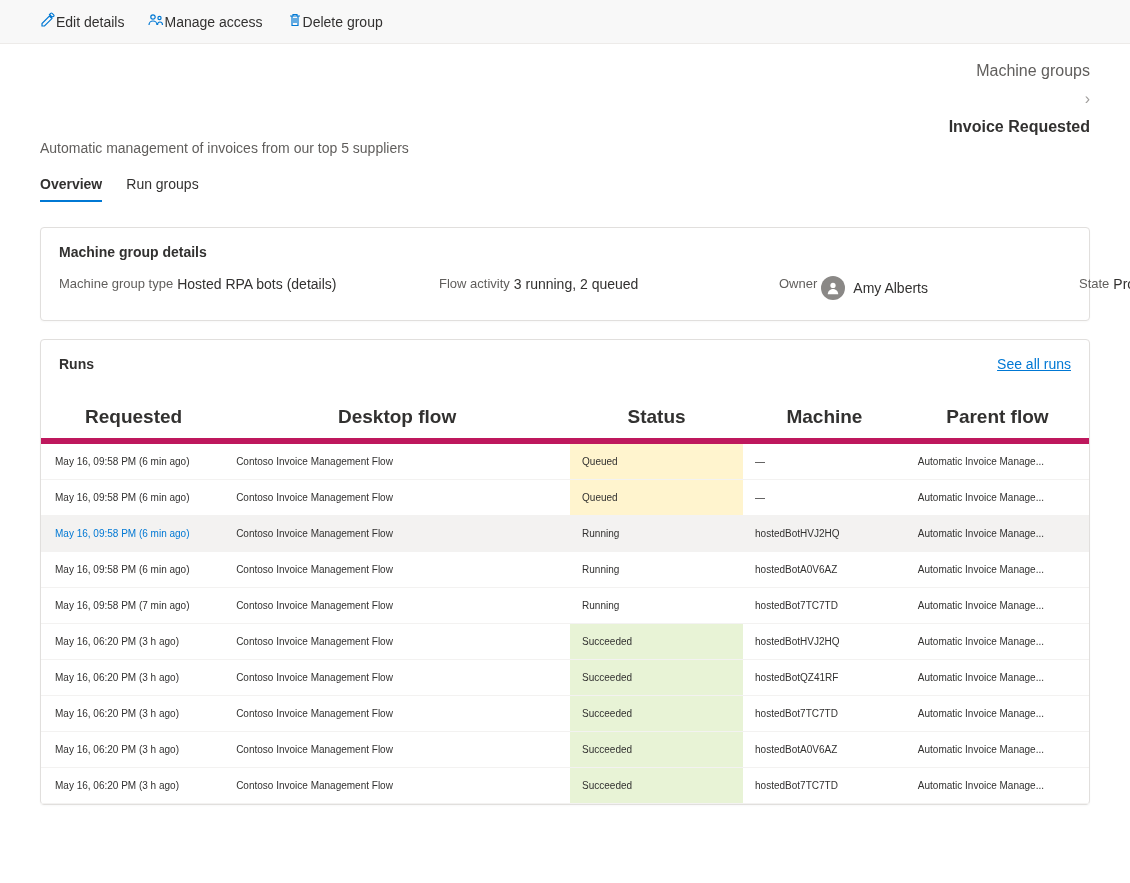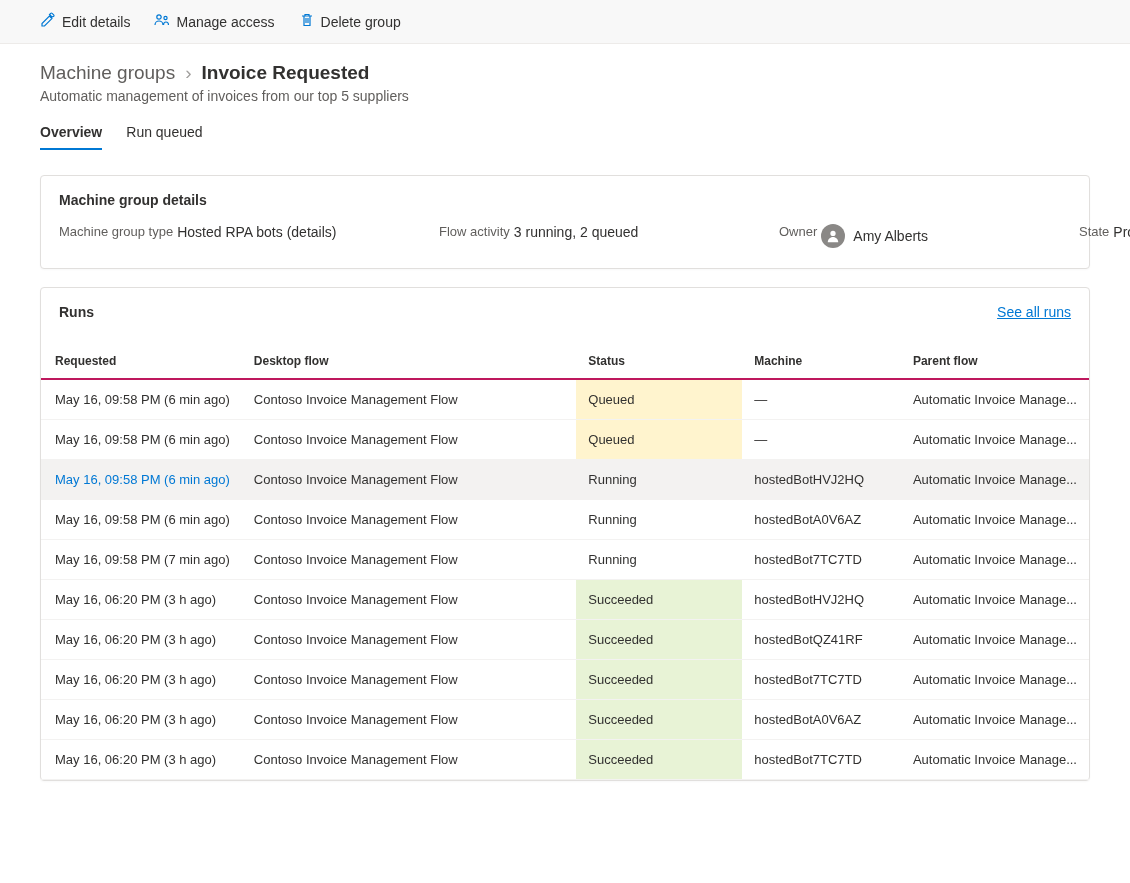--- a/index.html
+++ b/index.html
@@ -14,34 +14,34 @@
   display: flex;
   align-items: center;
   padding: 12px 40px;
   background: #f8f8f8;
   border-bottom: 1px solid #edebe9;
   gap: 24px;
 }
 .toolbar-item {
   display: flex;
   align-items: center;
-  gap: 6px;
   cursor: pointer;
   color: #323130;
 }
 .toolbar-item svg { width: 16px; height: 16px; fill: #0078d4; stroke: #0078d4; }
 .content {
   padding: 18px 40px 24px 40px;
 }
 .breadcrumb {
   display: flex;
-  align-items: center;
+  align-items: flex-end;
   gap: 10px;
-  font-size: 19px;
+  font-size: 16px;
   margin-bottom: 4px;
+  flex-direction: column;
 }
 .breadcrumb-link { color: #605e5c; }
 .chevron { color: #a19f9d; }
 .breadcrumb-current { font-weight: 600; color: #323130; }
 .subtitle { color: #605e5c; margin-top: 2px; margin-bottom: 20px; }
 .tabs {
   display: flex;
   gap: 24px;
   border-bottom: 1px solid transparent;
   margin-bottom: 24px;
@@ -91,30 +91,30 @@
 .runs-header {
   display: flex;
   align-items: center;
   justify-content: space-between;
   padding: 16px 18px 24px 18px;
 }
 .runs-header .title { font-weight: 600; }
 .see-all { color: #0078d4; text-decoration: underline; cursor: pointer; }
 .table { width: 100%; border-collapse: collapse; }
 .table th {
-  text-align: left;
+  text-align: center;
   font-weight: 600;
   padding: 10px 12px;
-  border-bottom: 2px solid #be185d;
-  font-size: 12px;
+  border-bottom: 6px solid #be185d;
+  font-size: 19px;
 }
 .table td {
   padding: 12px 12px;
   border-bottom: 1px solid #f3f2f1;
-  font-size: 13px;
+  font-size: 10px;
   white-space: nowrap;
   overflow: hidden;
   text-overflow: ellipsis;
 }
 .col-req { width: 180px; padding-left: 14px !important;}
 .col-flow { width: 340px; }
 .col-status { width: 170px; }
 .col-machine { width: 160px; }
 .col-parent { width: 180px; }
 .status-queued td.col-status { background: #fff4ce; }
@@ -159,21 +159,21 @@
 
   <div class="breadcrumb">
     <span class="breadcrumb-link">Machine groups</span>
     <span class="chevron">›</span>
     <span class="breadcrumb-current">Invoice Requested</span>
   </div>
   <div class="subtitle">Automatic management of invoices from our top 5 suppliers</div>
 
   <div class="tabs">
     <div class="tab active">Overview</div>
-    <div class="tab">Run queued</div>
+    <div class="tab">Run groups</div>
   </div>
 
   <div class="card">
     <div class="card-header">Machine group details</div>
     <div class="details-grid">
       <div class="detail-col">
         <span class="detail-label">Machine group type</span>
         <span class="detail-value">Hosted RPA bots (details)</span>
       </div>
       <div class="detail-col">

